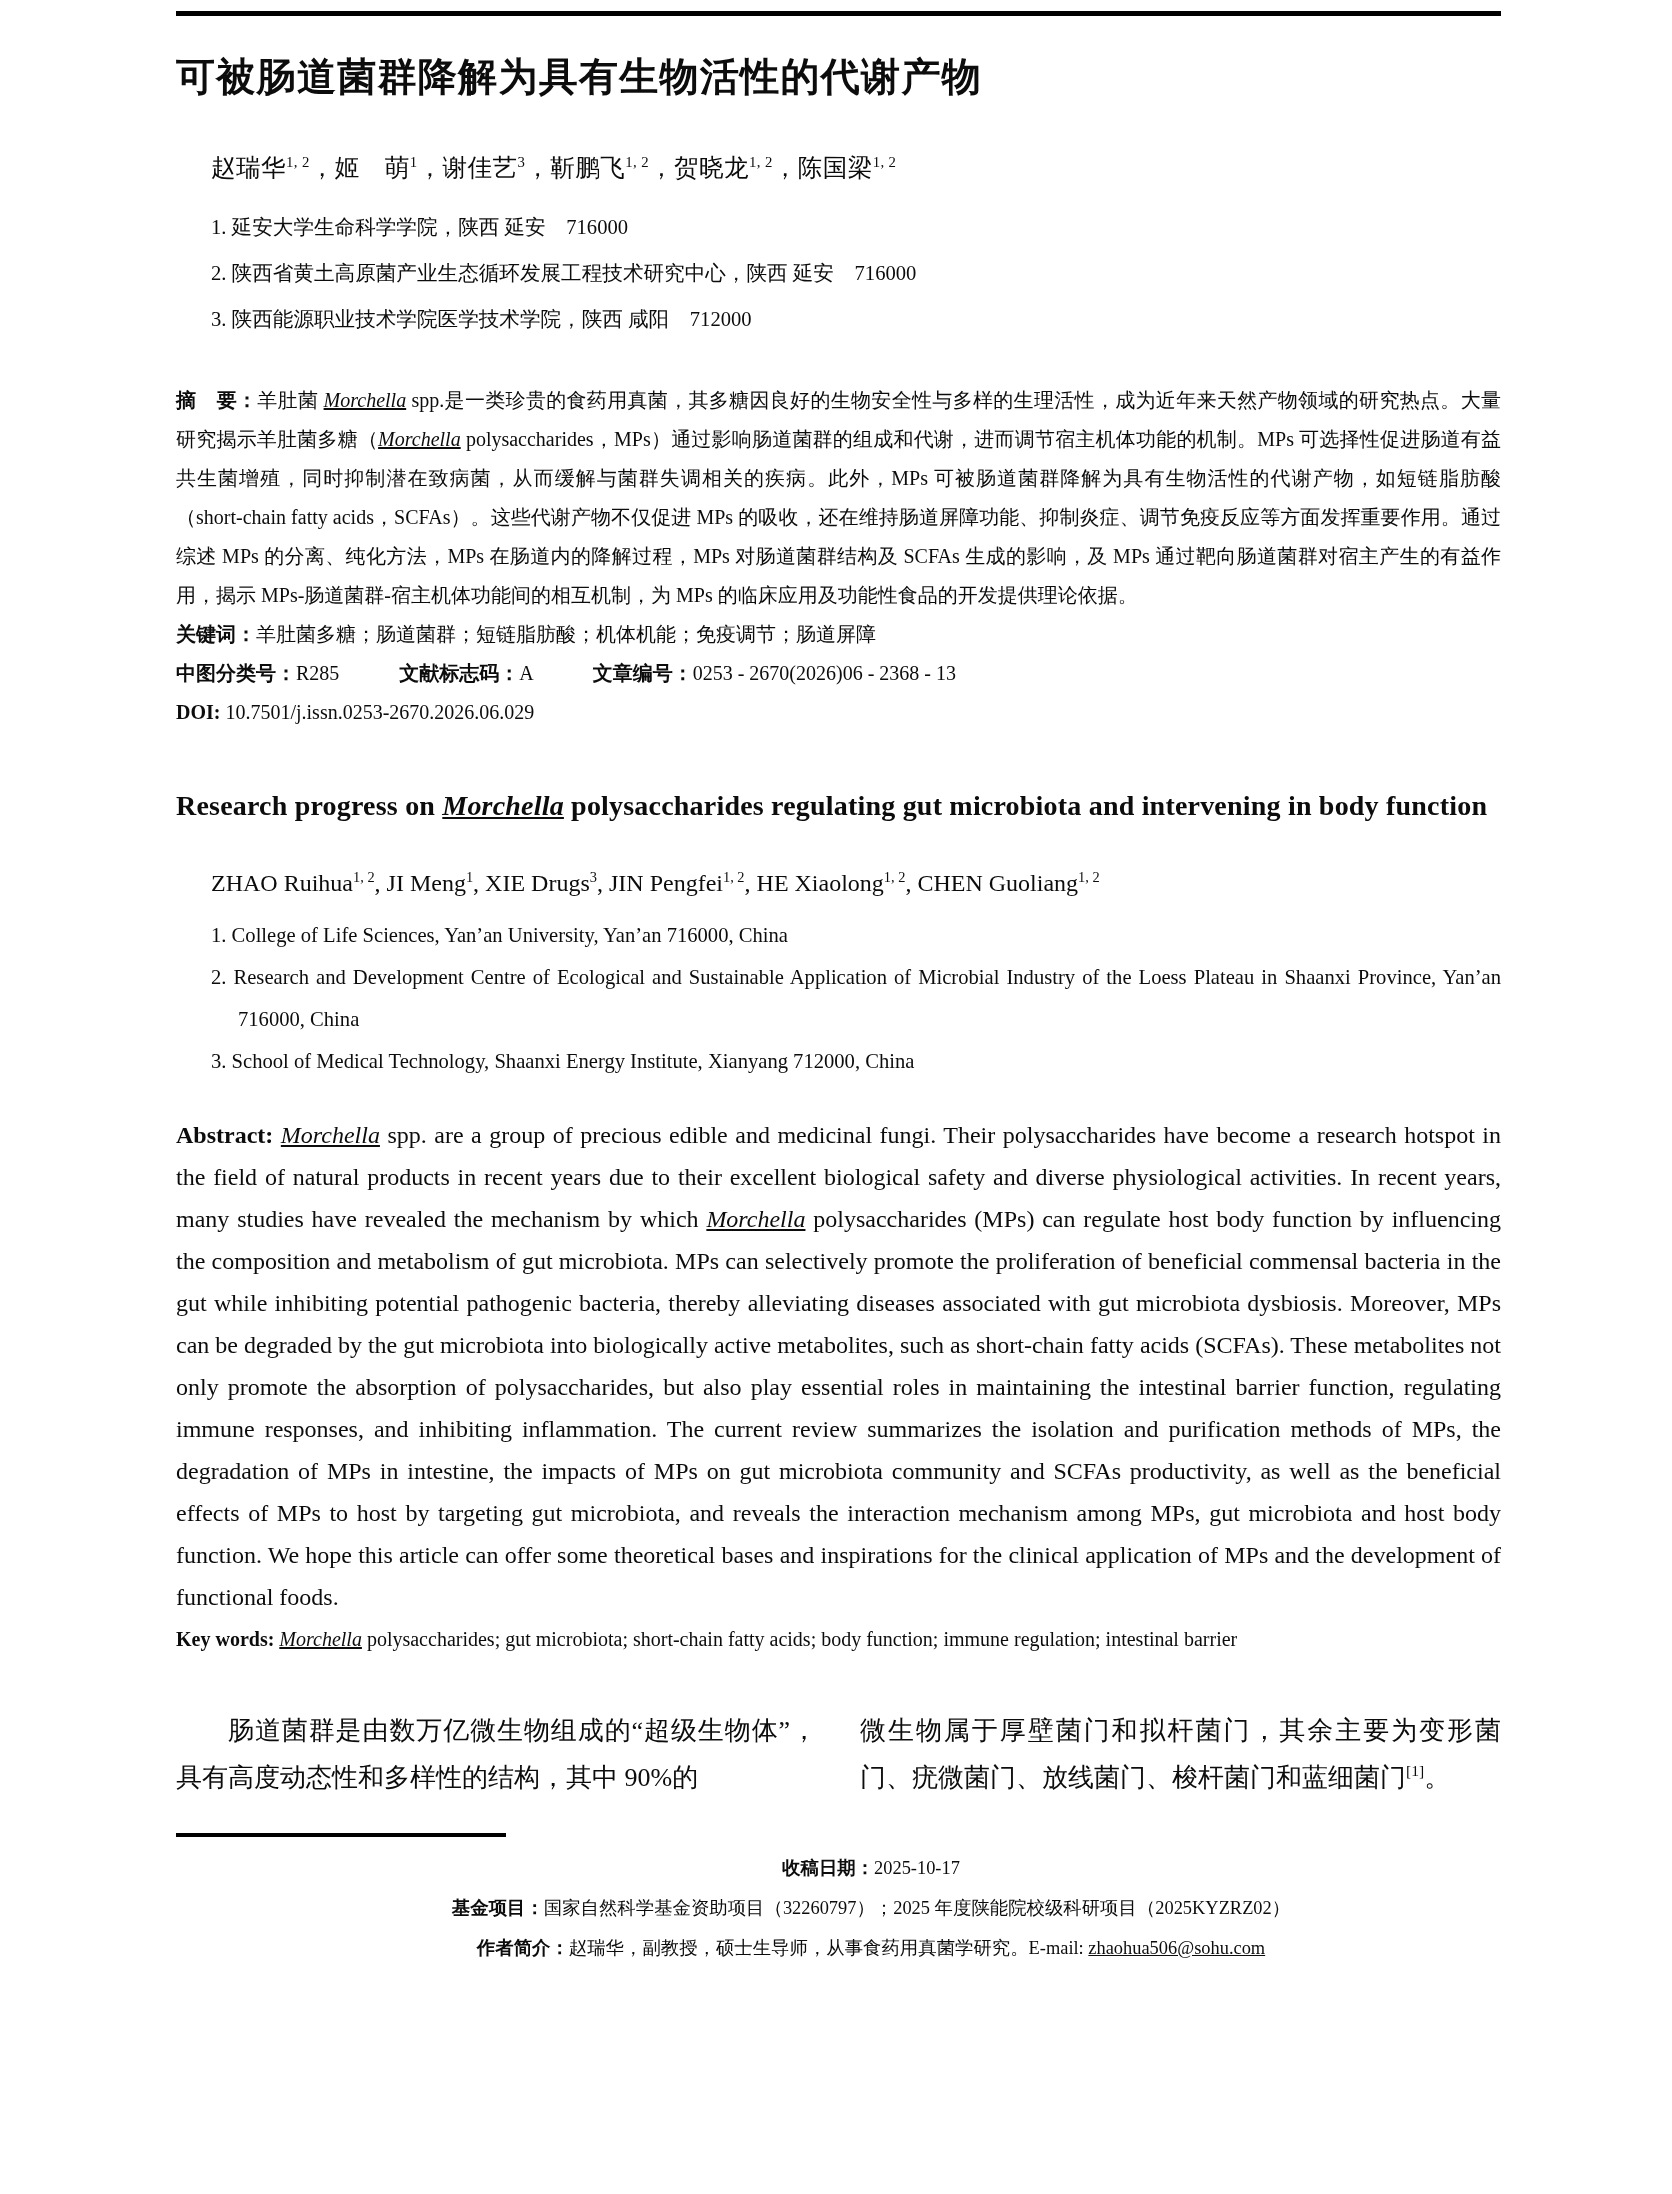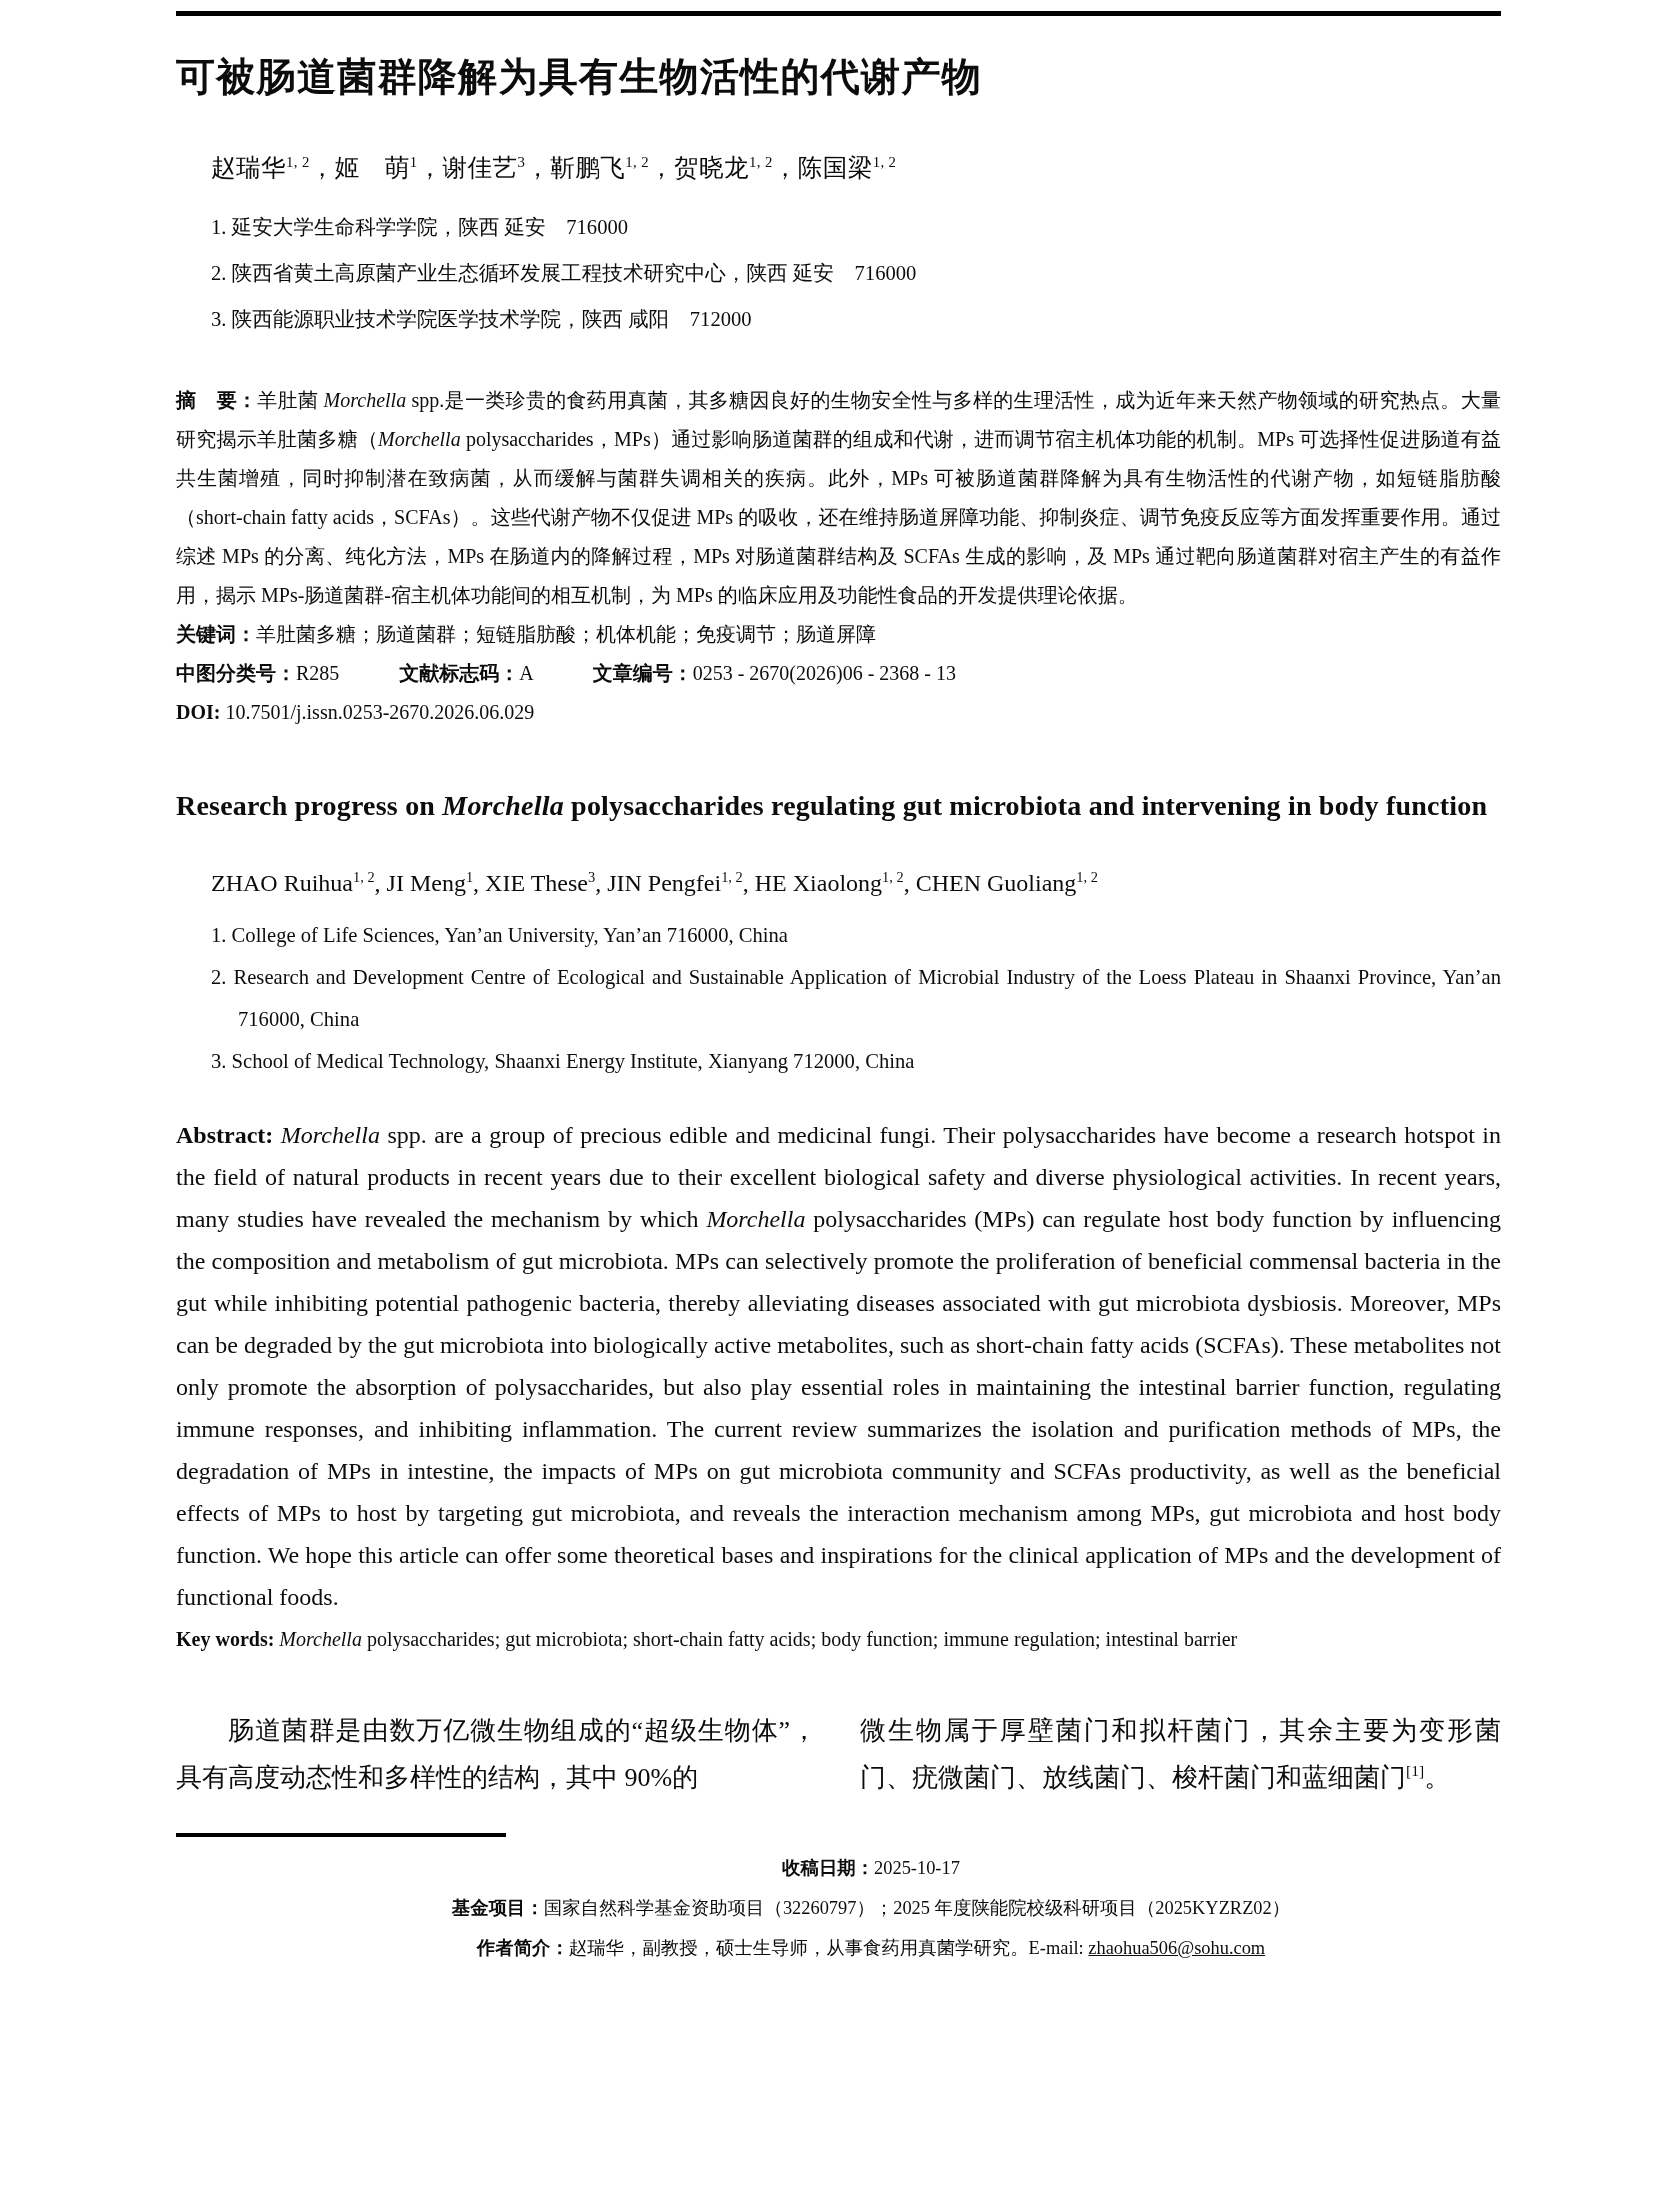--- a/index.html
+++ b/index.html
@@ -10,21 +10,21 @@
     background:#ffffff;
     box-sizing:border-box;
     padding:0 171px 0 176px;
     overflow:hidden;
     color:#0c0c0c;
     font-family:"Liberation Serif","DejaVu Serif",serif;
   }
   
   .sg-b{font-weight:bold;}
   .sg-h{font-weight:bold;font-family:"Liberation Sans","DejaVu Sans",sans-serif;}
-  .sg-i{font-style:italic;}
+  .sg-i{font-style:italic;text-decoration:underline;}
   .sg-u{text-decoration:underline;}
   .sg-sup{vertical-align:super;font-size:0.6em;line-height:0;}
 
   .header{
     margin-top:145px;
     display:flex;align-items:baseline;
     font-size:20px;white-space:nowrap;
   }
   .pagenum{font-weight:bold;letter-spacing:1.8px;}
   .logo{
@@ -82,21 +82,21 @@
     <li>3. 陕西能源职业技术学院医学技术学院，陕西 咸阳　712000</li>
   </ul>
 
   <p class="cn-abstract"><span class="sg-h">摘　要：</span><span>羊肚菌 </span><span class="sg-i">Morchella</span><span> spp.是一类珍贵的食药用真菌，其多糖因良好的生物安全性与多样的生理活性，成为近年来天然产物领域的研究热点。大量研究揭示羊肚菌多糖（</span><span class="sg-i">Morchella</span><span> polysaccharides，MPs）通过影响肠道菌群的组成和代谢，进而调节宿主机体功能的机制。MPs 可选择性促进肠道有益共生菌增殖，同时抑制潜在致病菌，从而缓解与菌群失调相关的疾病。此外，MPs 可被肠道菌群降解为具有生物活性的代谢产物，如短链脂肪酸（short-chain fatty acids，SCFAs）。这些代谢产物不仅促进 MPs 的吸收，还在维持肠道屏障功能、抑制炎症、调节免疫反应等方面发挥重要作用。通过综述 MPs 的分离、纯化方法，MPs 在肠道内的降解过程，MPs 对肠道菌群结构及 SCFAs 生成的影响，及 MPs 通过靶向肠道菌群对宿主产生的有益作用，揭示 MPs-肠道菌群-宿主机体功能间的相互机制，为 MPs 的临床应用及功能性食品的开发提供理论依据。</span></p>
   <p class="cn-keywords"><span class="sg-h">关键词：</span><span>羊肚菌多糖；肠道菌群；短链脂肪酸；机体机能；免疫调节；肠道屏障</span></p>
   <p class="cn-meta"><span class="sg-h">中图分类号：</span><span>R285　　　</span><span class="sg-h">文献标志码：</span><span>A　　　</span><span class="sg-h">文章编号：</span><span>0253 - 2670(2026)06 - 2368 - 13</span></p>
   <p class="cn-doi"><span class="sg-b">DOI: </span><span>10.7501/j.issn.0253-2670.2026.06.029</span></p>
 
   <h2 class="en-title"><span>Research progress on </span><span class="sg-i">Morchella</span><span> polysaccharides regulating gut microbiota and intervening in body function</span></h2>
 
-  <p class="en-authors"><span>ZHAO Ruihua</span><span class="sg-sup">1, 2</span><span>, JI Meng</span><span class="sg-sup">1</span><span>, XIE These</span><span class="sg-sup">3</span><span>, JIN Pengfei</span><span class="sg-sup">1, 2</span><span>, HE Xiaolong</span><span class="sg-sup">1, 2</span><span>, CHEN Guoliang</span><span class="sg-sup">1, 2</span></p>
+  <p class="en-authors"><span>ZHAO Ruihua</span><span class="sg-sup">1, 2</span><span>, JI Meng</span><span class="sg-sup">1</span><span>, XIE Drugs</span><span class="sg-sup">3</span><span>, JIN Pengfei</span><span class="sg-sup">1, 2</span><span>, HE Xiaolong</span><span class="sg-sup">1, 2</span><span>, CHEN Guoliang</span><span class="sg-sup">1, 2</span></p>
 
   <ul class="en-affils">
     <li>1. College of Life Sciences, Yan’an University, Yan’an 716000, China</li>
     <li>2. Research and Development Centre of Ecological and Sustainable Application of Microbial Industry of the Loess Plateau in Shaanxi Province, Yan’an 716000, China</li>
     <li>3. School of Medical Technology, Shaanxi Energy Institute, Xianyang 712000, China</li>
   </ul>
 
   <p class="en-abstract"><span class="sg-b">Abstract: </span><span class="sg-i">Morchella</span><span> spp. are a group of precious edible and medicinal fungi. Their polysaccharides have become a research hotspot in the field of natural products in recent years due to their excellent biological safety and diverse physiological activities. In recent years, many studies have revealed the mechanism by which </span><span class="sg-i">Morchella</span><span> polysaccharides (MPs) can regulate host body function by influencing the composition and metabolism of gut microbiota. MPs can selectively promote the proliferation of beneficial commensal bacteria in the gut while inhibiting potential pathogenic bacteria, thereby alleviating diseases associated with gut microbiota dysbiosis. Moreover, MPs can be degraded by the gut microbiota into biologically active metabolites, such as short-chain fatty acids (SCFAs). These metabolites not only promote the absorption of polysaccharides, but also play essential roles in maintaining the intestinal barrier function, regulating immune responses, and inhibiting inflammation. The current review summarizes the isolation and purification methods of MPs, the degradation of MPs in intestine, the impacts of MPs on gut microbiota community and SCFAs productivity, as well as the beneficial effects of MPs to host by targeting gut microbiota, and reveals the interaction mechanism among MPs, gut microbiota and host body function. We hope this article can offer some theoretical bases and inspirations for the clinical application of MPs and the development of functional foods.</span></p>
   <p class="en-keywords"><span class="sg-b">Key words: </span><span class="sg-i">Morchella</span><span> polysaccharides; gut microbiota; short-chain fatty acids; body function; immune regulation; intestinal barrier</span></p>
 

